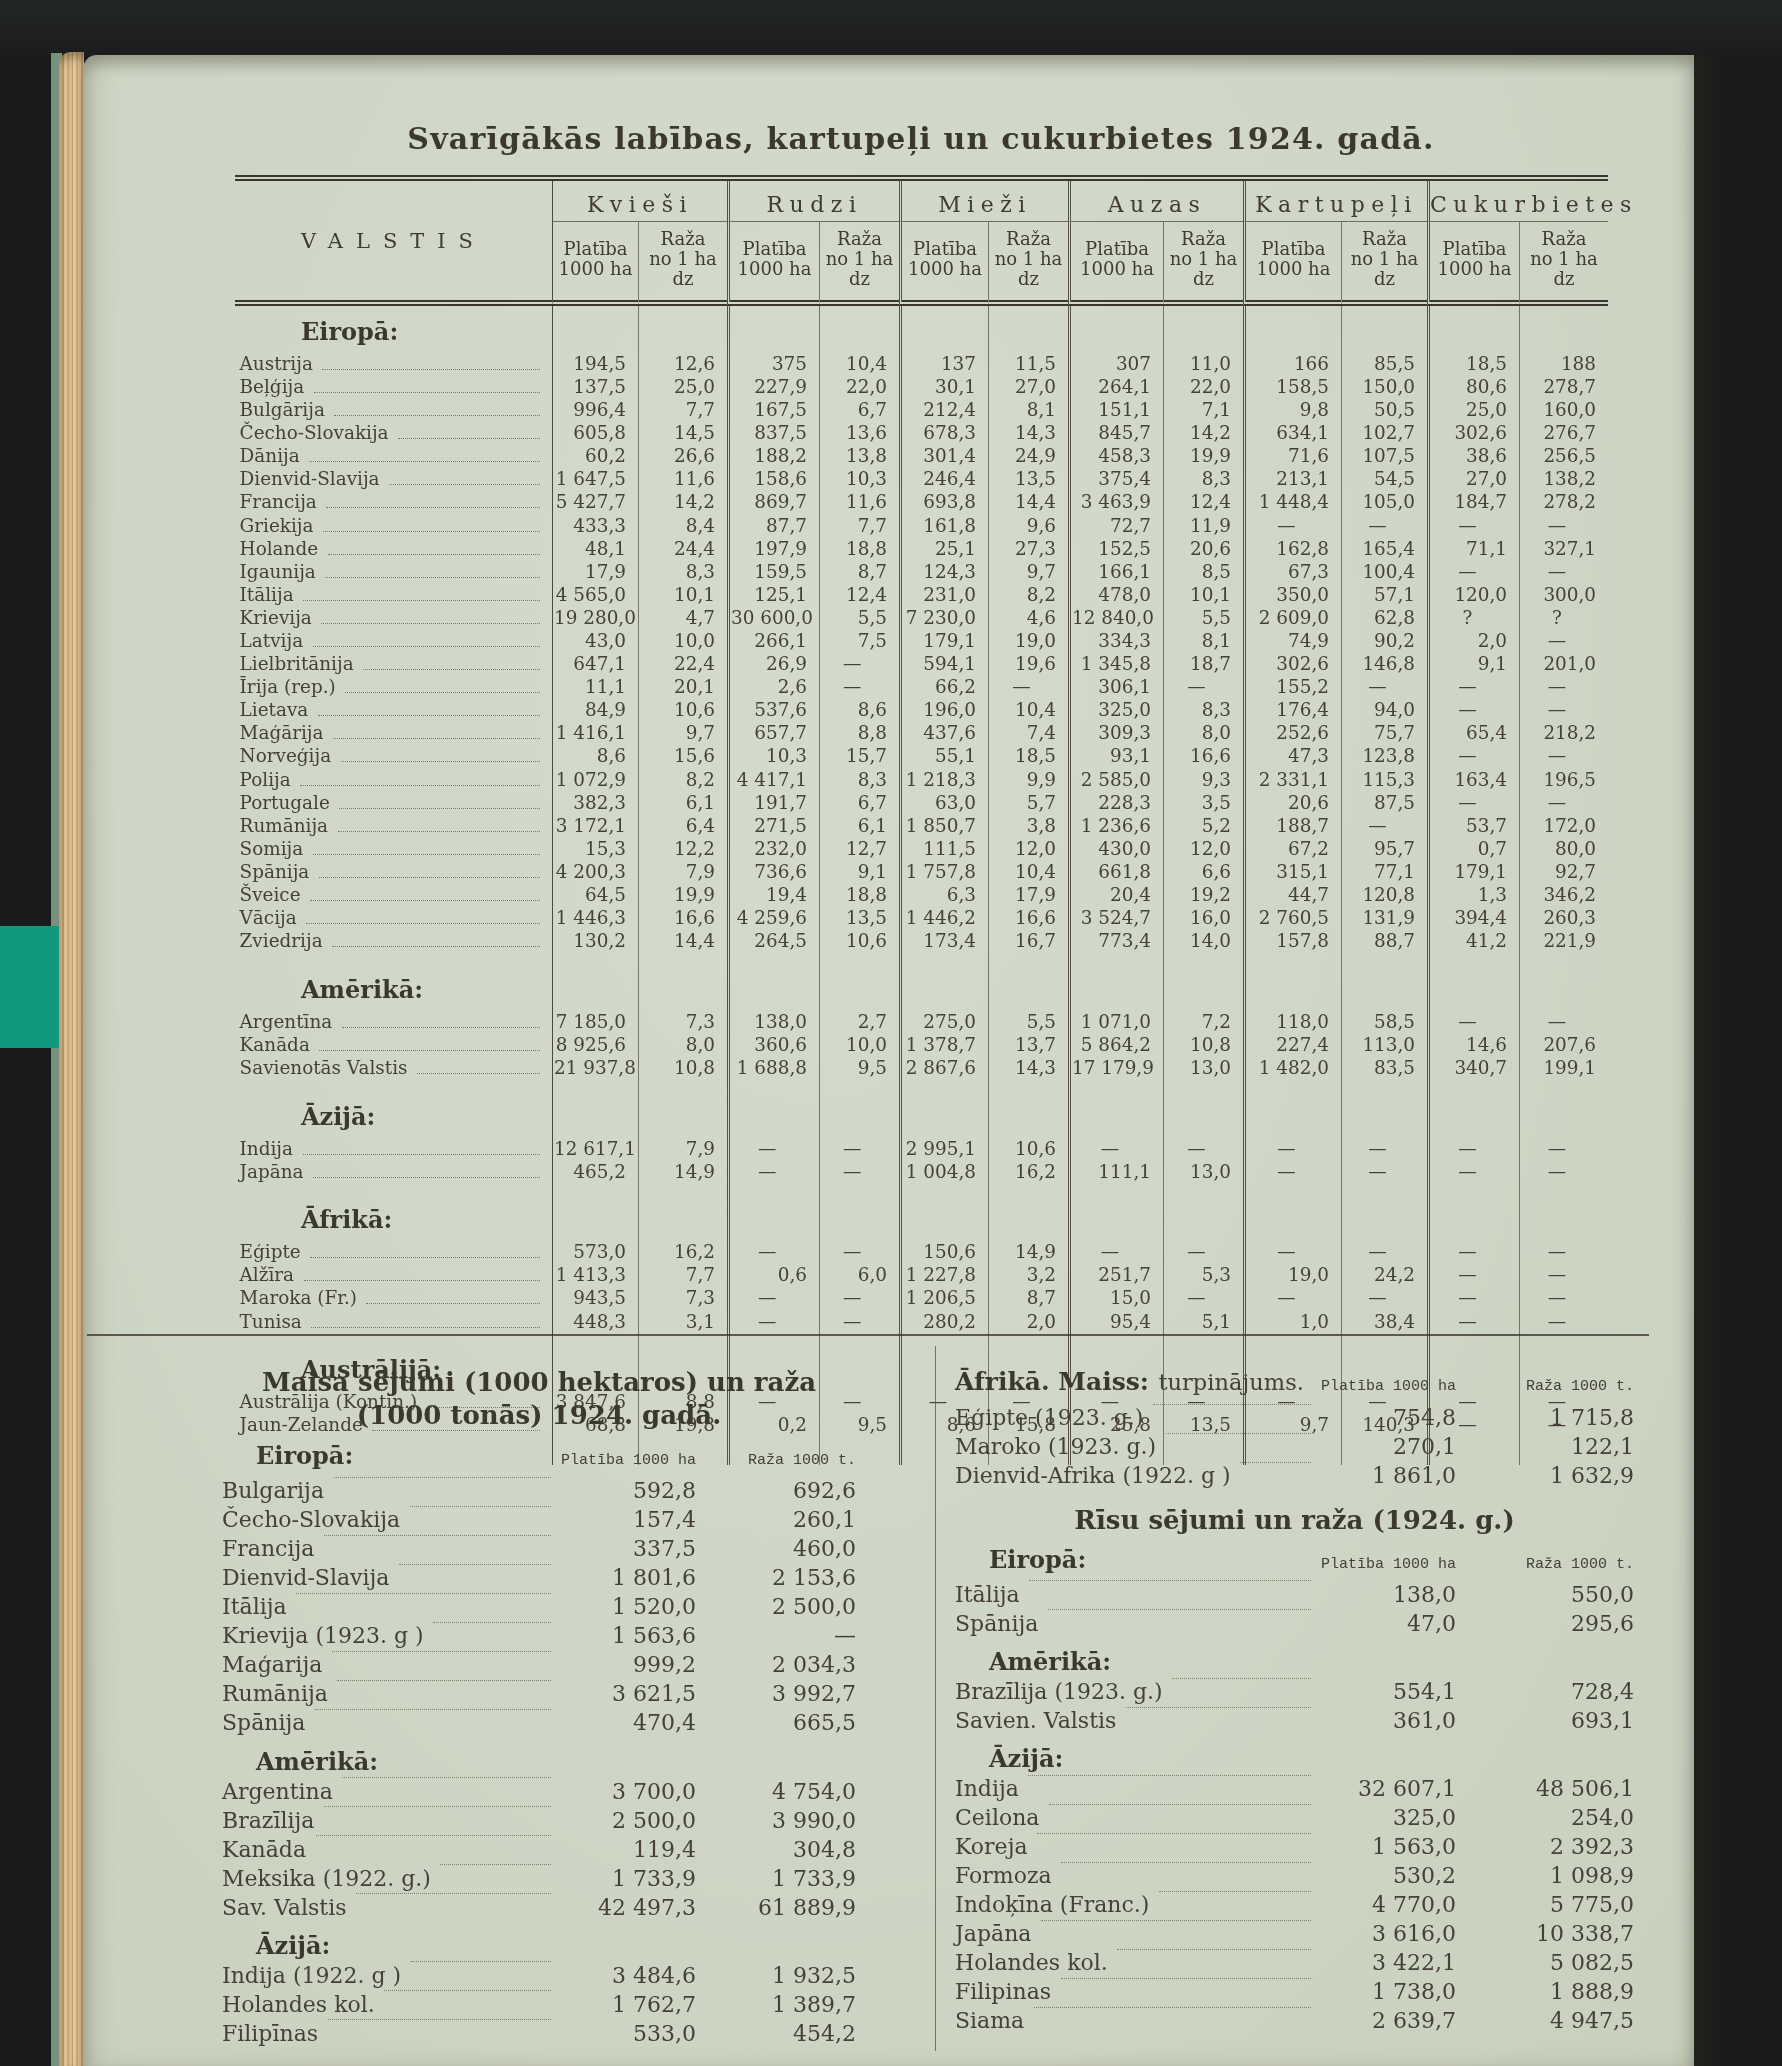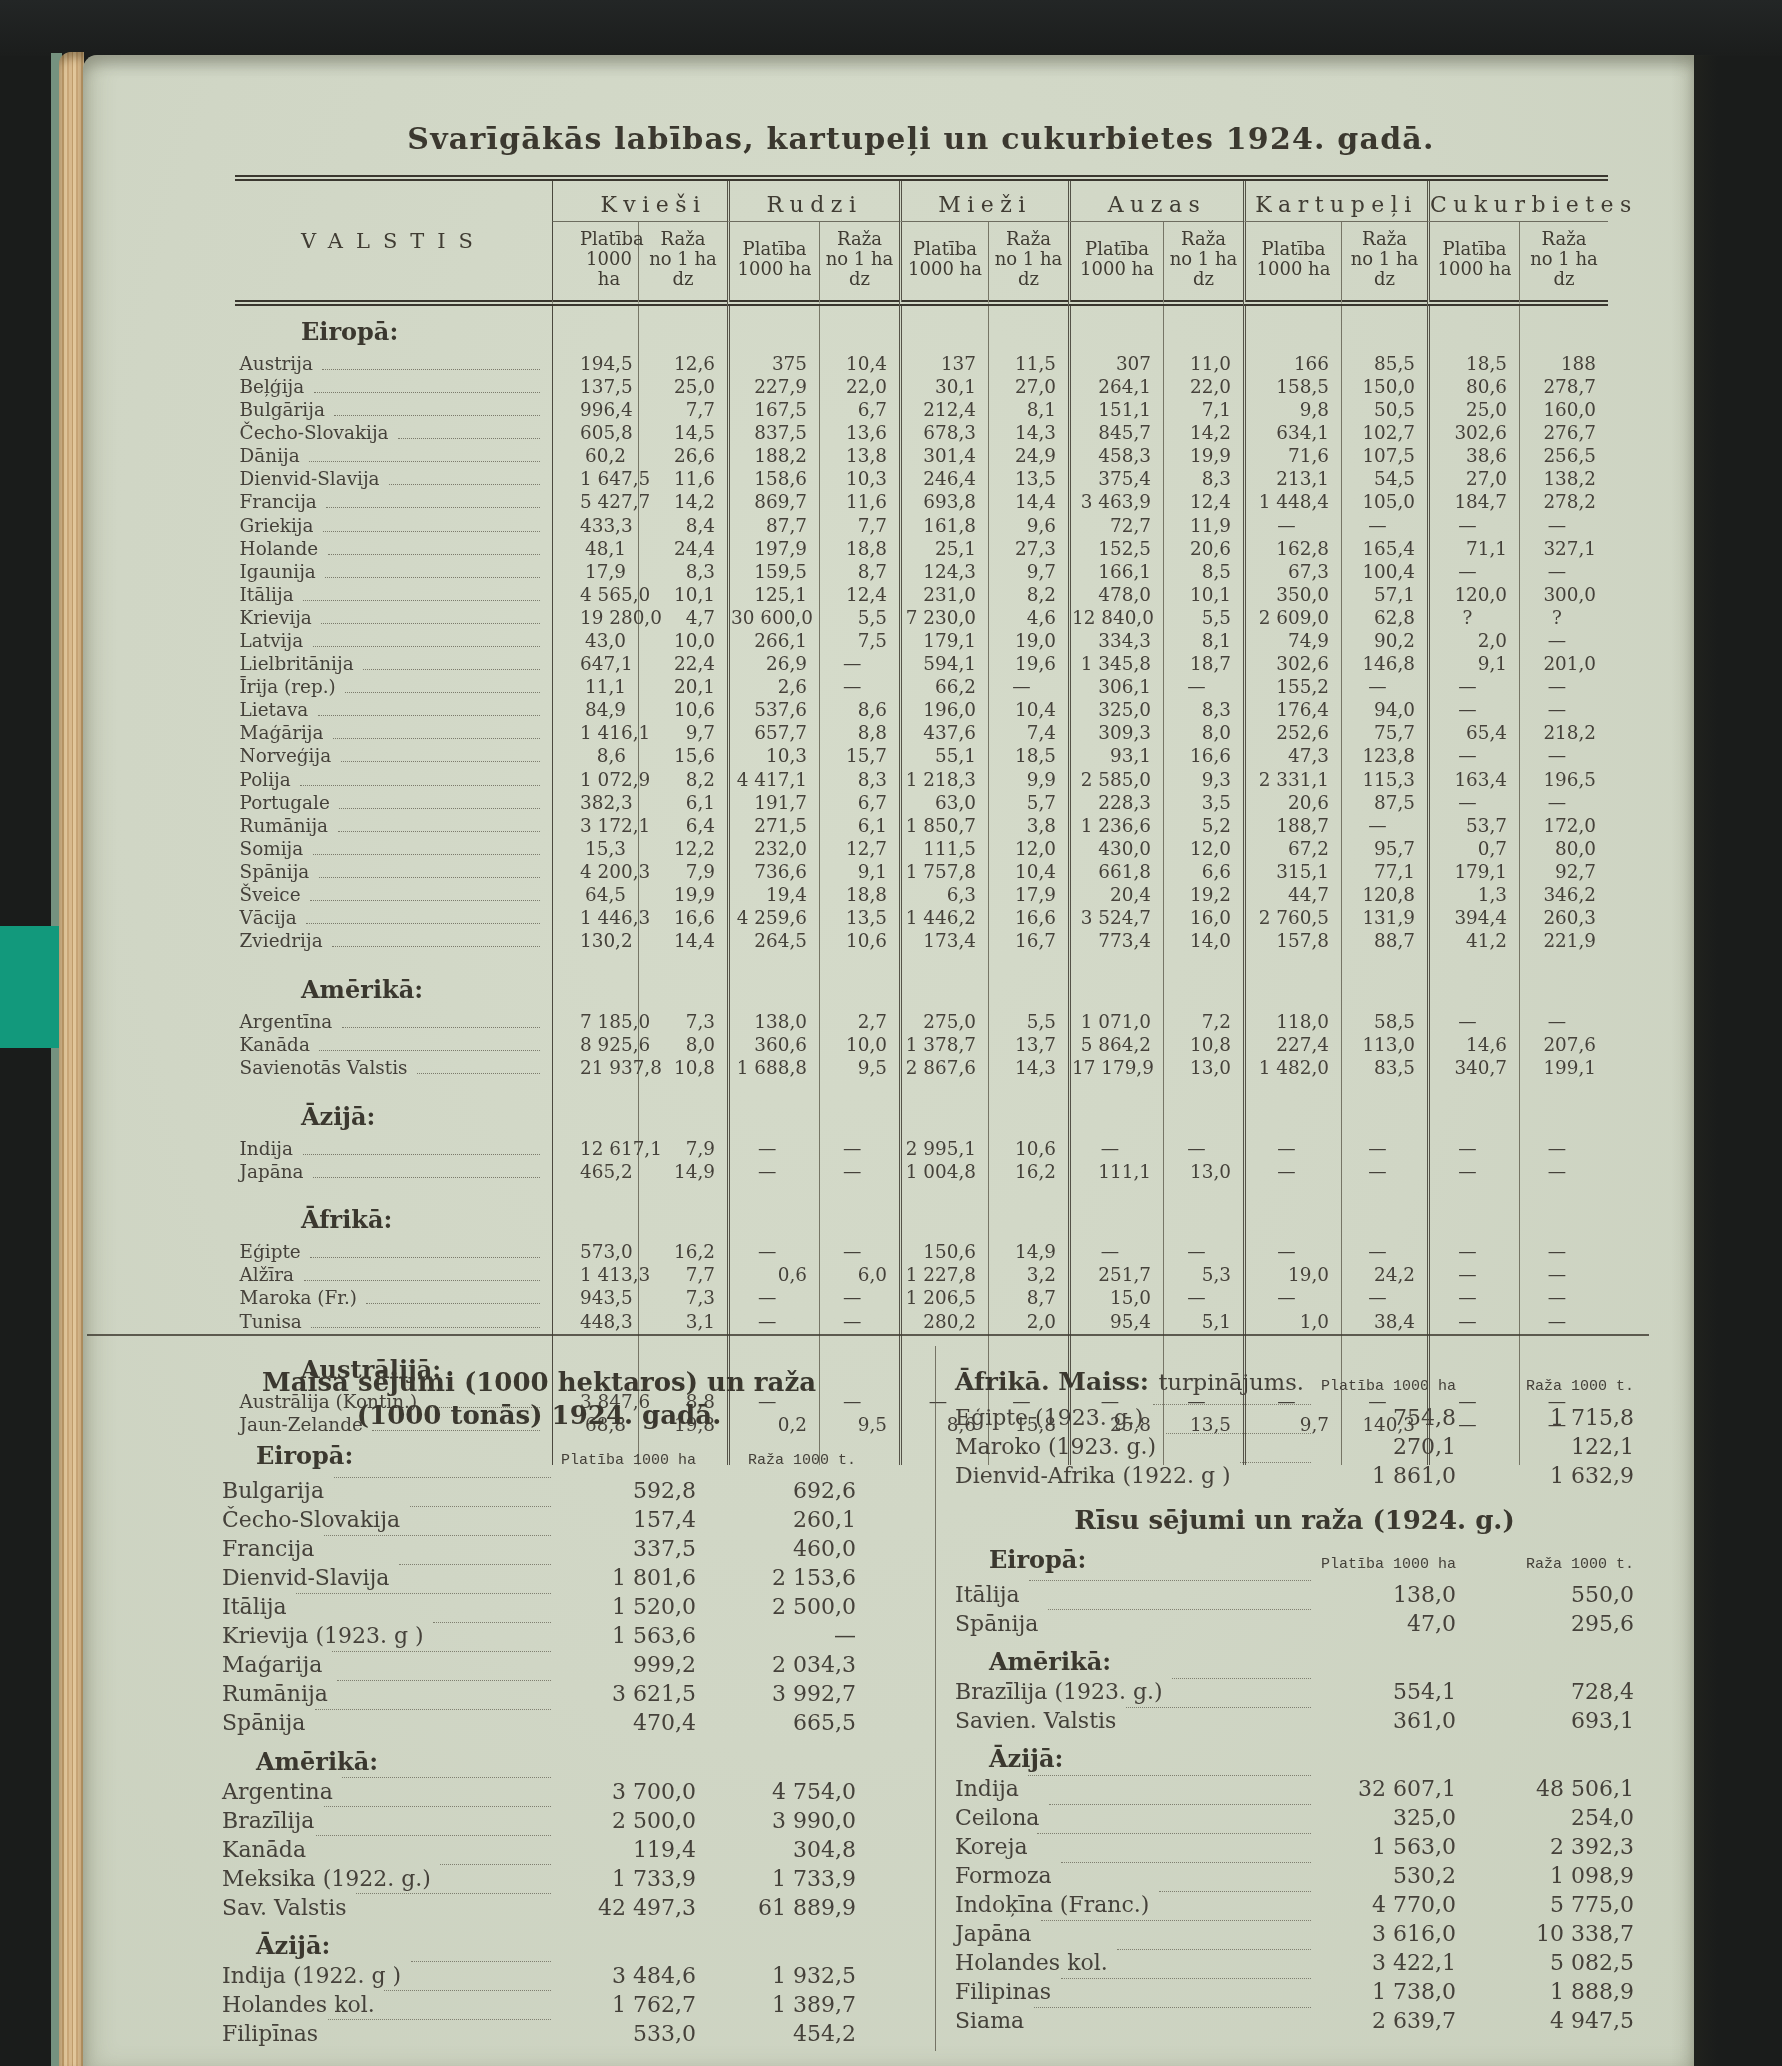--- a/index.html
+++ b/index.html
@@ -35,21 +35,21 @@
   
   .main-table{
     position:absolute;left:152px;top:120px;width:1372px;
     border-collapse:separate;border-spacing:0;table-layout:fixed;
     border-top:6px double #3a372f;
   }
   .main-table th{font-weight:normal;color:#403c33;}
   .grp{font-size:22px;letter-spacing:6.5px;text-align:center;padding:10.7px 0 4.7px;border-bottom:1.2px solid rgba(75,72,60,.75);}
   .corner{font-size:21px;letter-spacing:13px;text-align:center;vertical-align:middle;border-bottom:6px double #3a372f;}
   .sub{font-size:18px;line-height:20px;text-align:center;padding:7.1px 0 10.7px;border-bottom:6px double #3a372f;}
-  .bthick{border-left:1.8px solid rgba(60,57,47,.9);padding-left:27px;}
+  .bthick{border-left:1.8px solid rgba(60,57,47,.9);}
   .bthin{border-left:0.6px solid rgba(95,92,78,.8);}
   .bdbl{border-left:3px double rgba(62,59,49,.85);}
   .main-table td{height:21px;font-size:18.4px;color:#45413a;}
   td.num{text-align:right;padding-right:12px;white-space:nowrap;}
   td.num.dash{text-align:center;padding-right:15.4px;}
   td.country .cline{display:flex;align-items:baseline;}
   td.country .cname{padding-left:3.6px;white-space:nowrap;}
   td.country .leader{flex:1;border-bottom:1.8px dotted rgba(85,82,68,.7);margin:0 10.7px 4.1px 9.5px;height:0.6px;}
   tr.section-row td{height:auto;}
   td.sec-name{font-weight:bold;font-size:24px;color:#3b382f;padding:22.5px 0 6px 66px;white-space:nowrap;}

